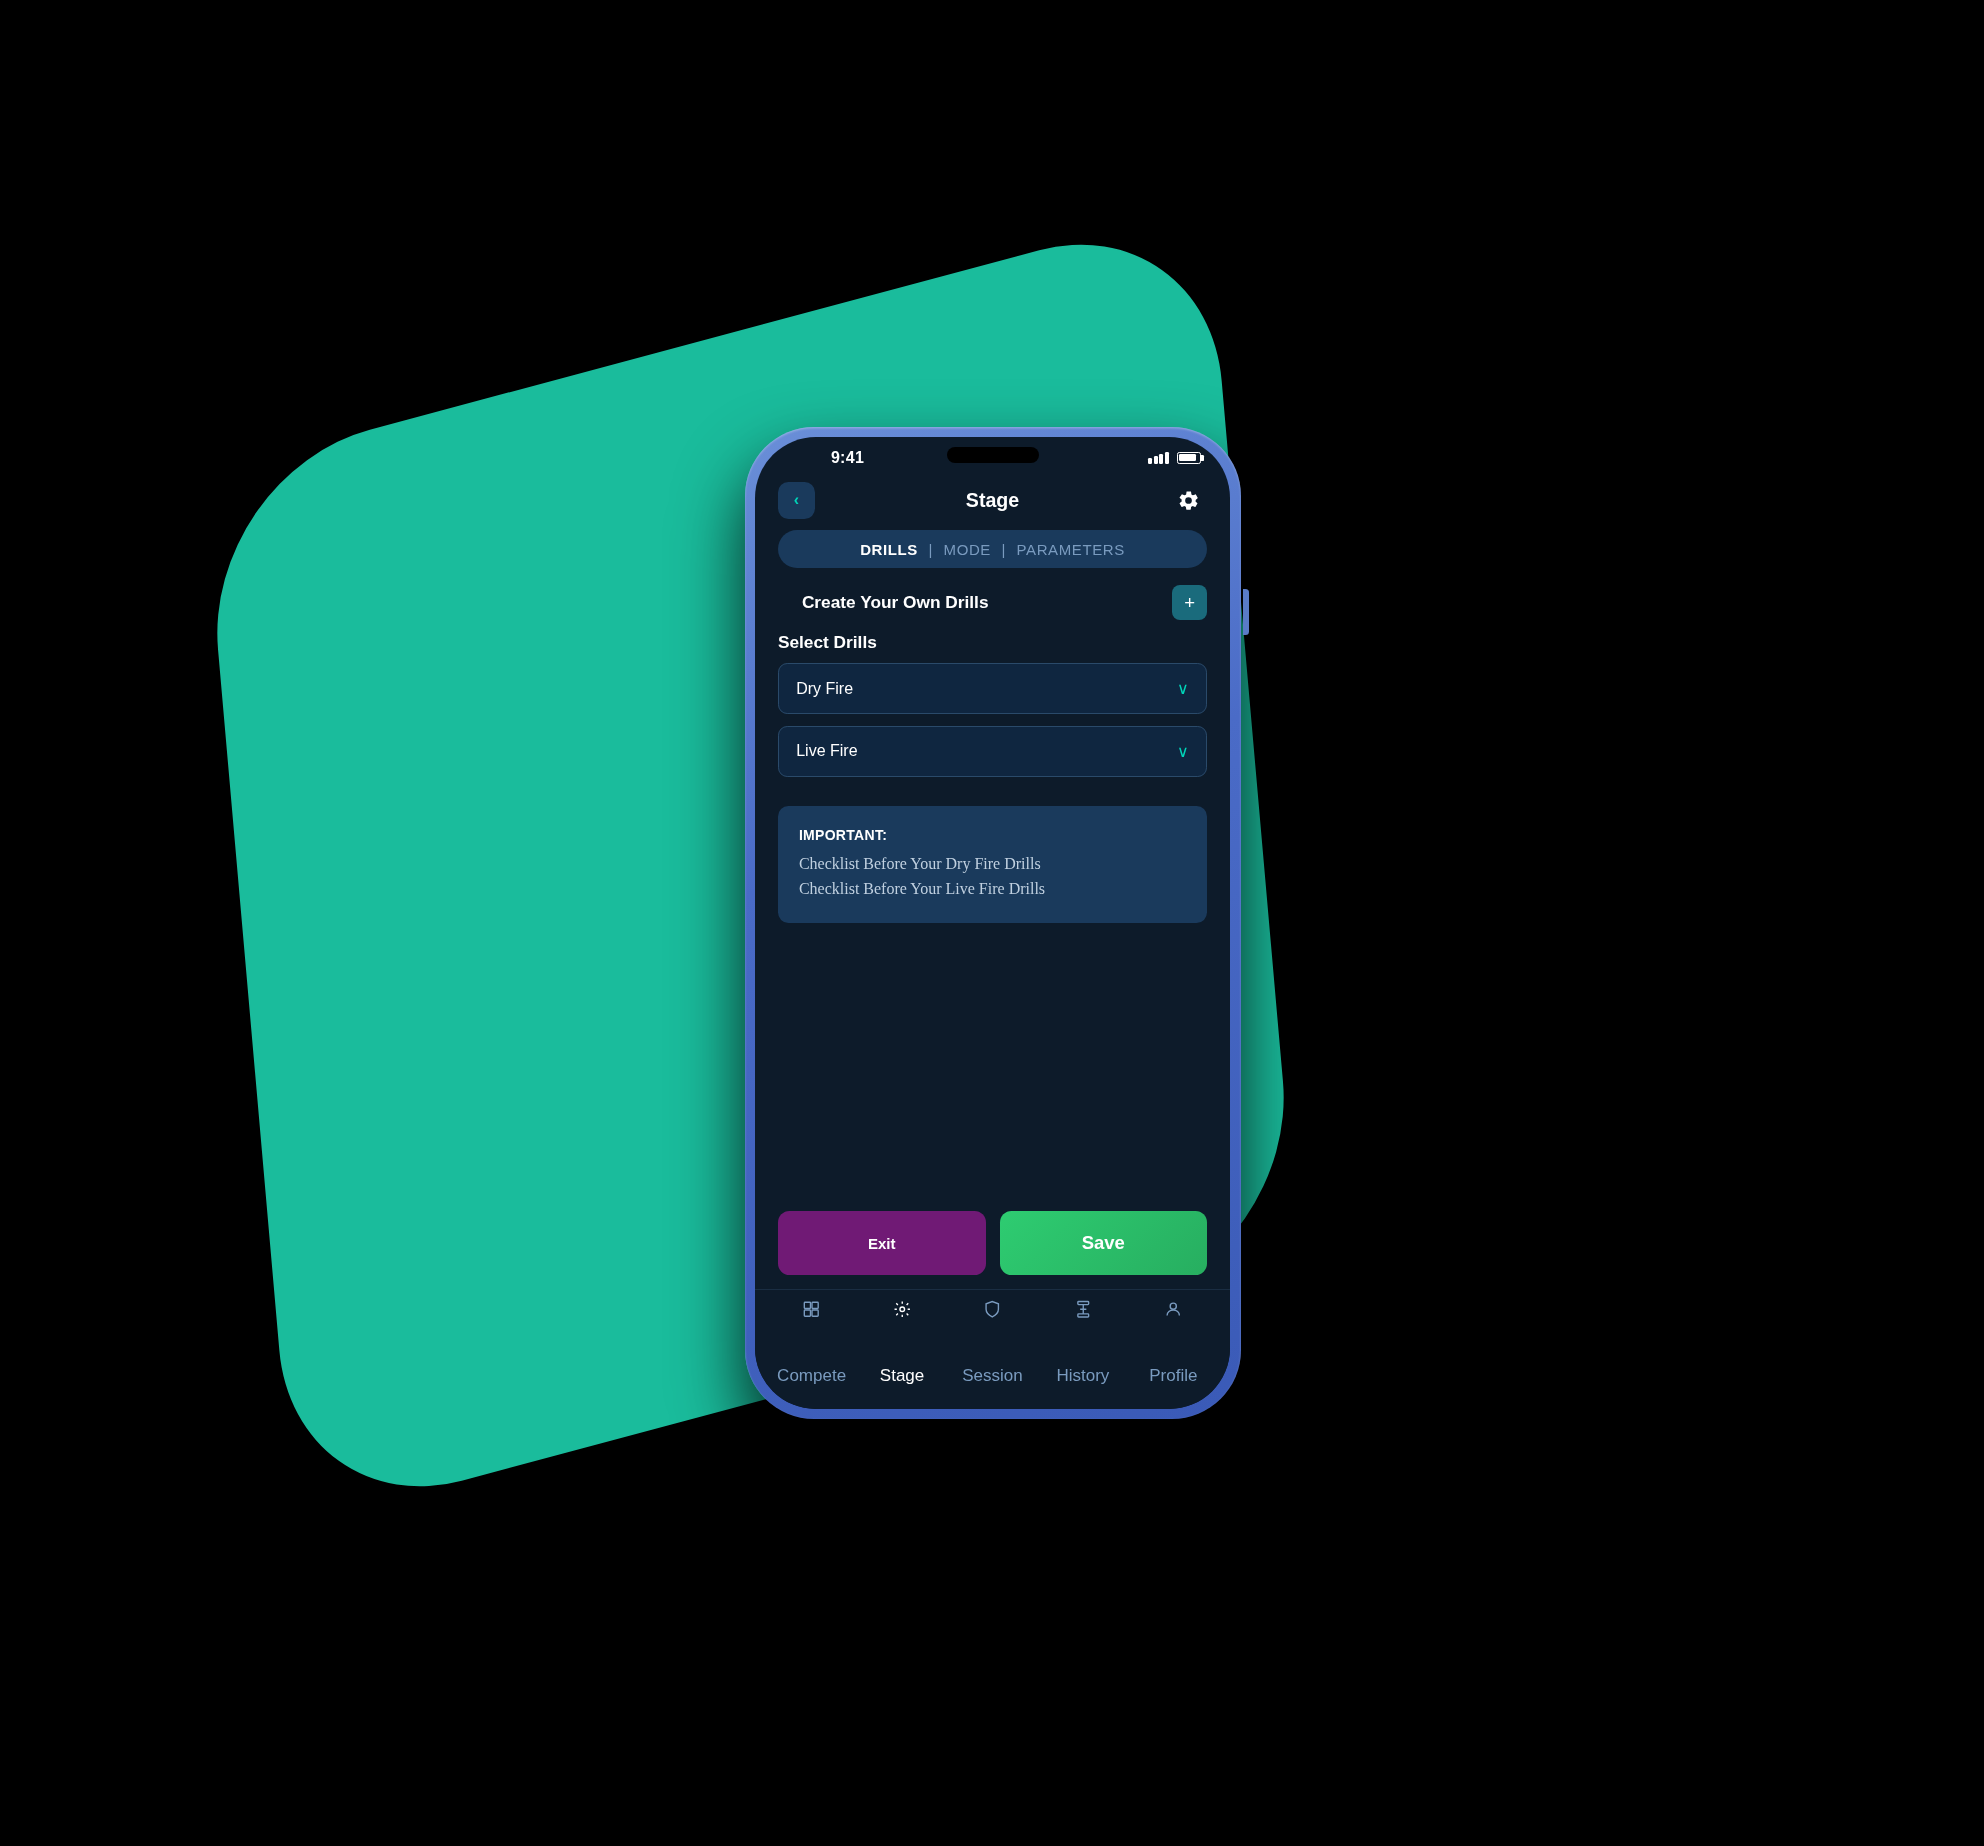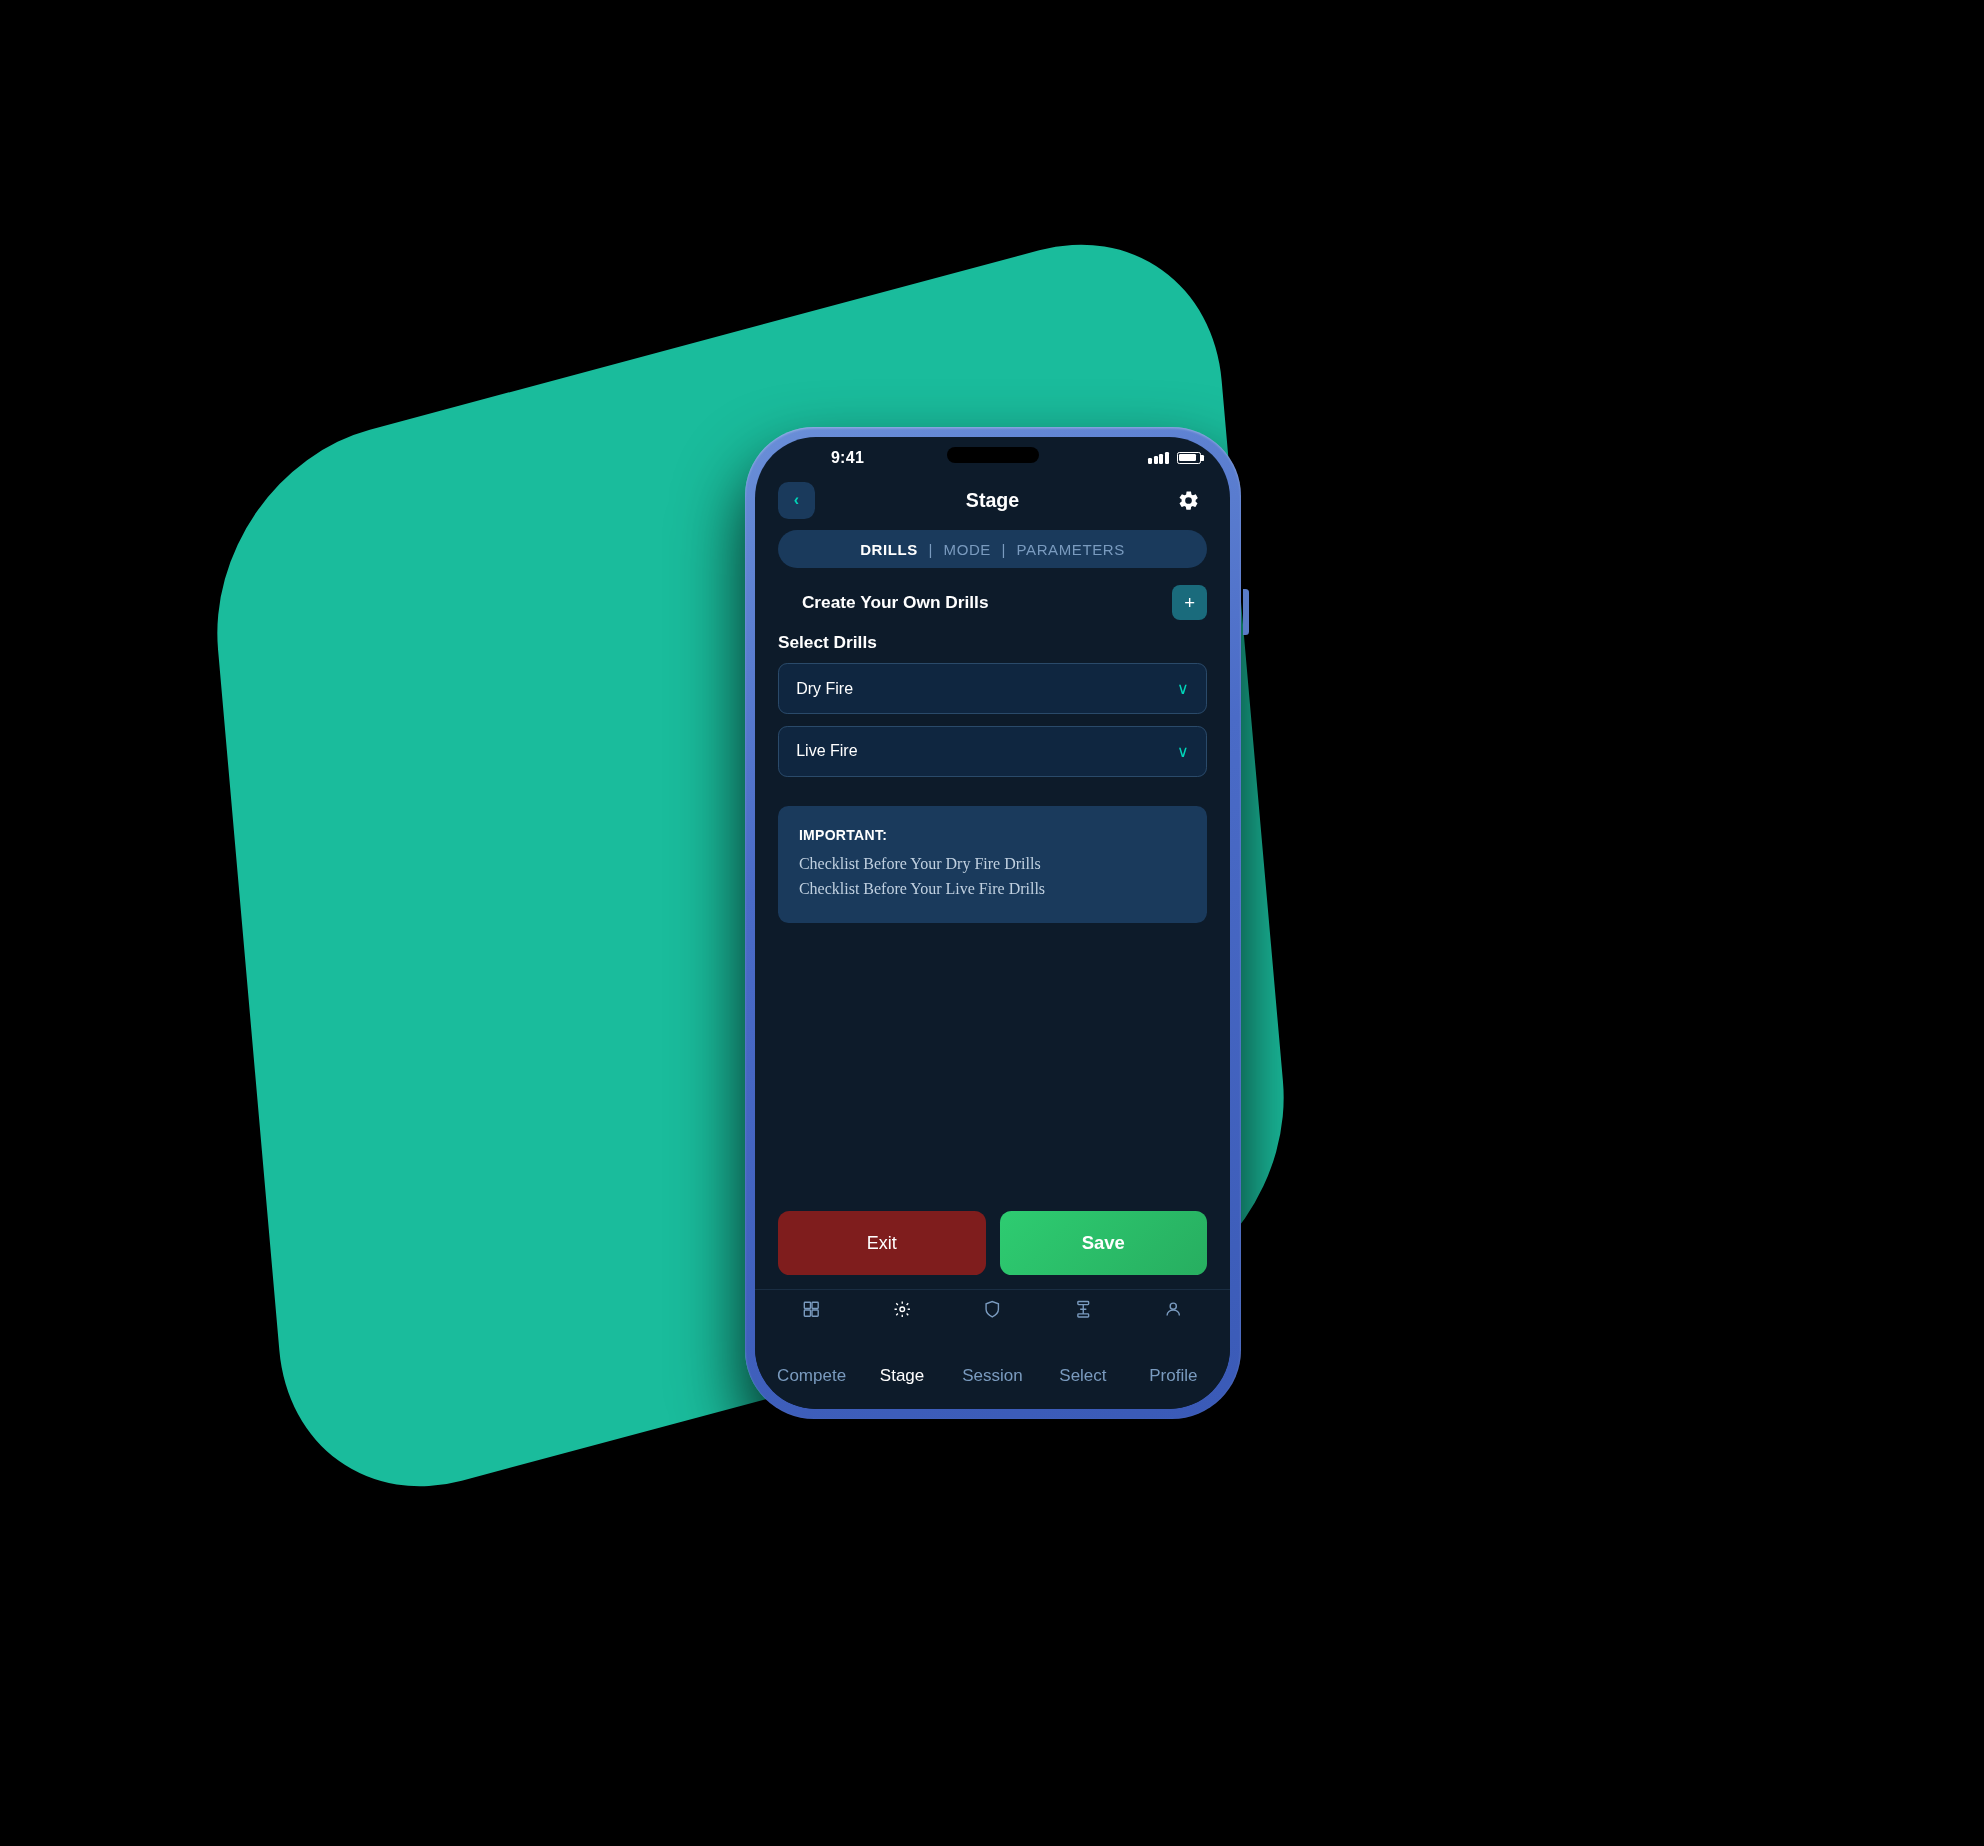--- a/index.html
+++ b/index.html
@@ -304,27 +304,27 @@
     
     .action-buttons {
       display: flex;
       gap: 14px;
       padding: 17.3px 23px 14px;
       flex-shrink: 0;
     }
 
     .btn-exit {
       flex: 1;
-      background: #7f1d1d;
+      background: #701a75;
       border: none;
       border-radius: 11.5px;
       padding: 21px;
       color: #fff;
-      font-size: 18px;
-      font-weight: 400;
+      font-size: 15px;
+      font-weight: 700;
       cursor: pointer;
       text-align: center;
     }
 
     .btn-save {
       flex: 1;
       background: linear-gradient(135deg, #2ecc71, #27ae60);
       border: none;
       border-radius: 11.5px;
       padding: 21px;
@@ -501,21 +501,21 @@
 
       <div class="nav-item">
         <span class="nav-icon">
           <svg width="18.5" height="18.5" viewBox="0 0 24 24" fill="none" stroke="#7a9bbf" stroke-width="1.8">
             <rect x="5" y="2" width="14" height="4" rx="1"></rect>
             <rect x="5" y="18" width="14" height="4" rx="1"></rect>
             <line x1="12" y1="6" x2="12" y2="18"></line>
             <line x1="8" y1="12" x2="16" y2="12"></line>
           </svg>
         </span>
-        <span class="nav-label">Select</span>
+        <span class="nav-label">History</span>
       </div>
 
       <div class="nav-item">
         <span class="nav-icon">
           <svg width="18.5" height="18.5" viewBox="0 0 24 24" fill="none" stroke="#7a9bbf" stroke-width="1.8">
             <circle cx="12" cy="8" r="4"></circle>
             <path d="M4 20c0-4 3.6-7 8-7s8 3 8 7"></path>
           </svg>
         </span>
         <span class="nav-label">Profile</span>

